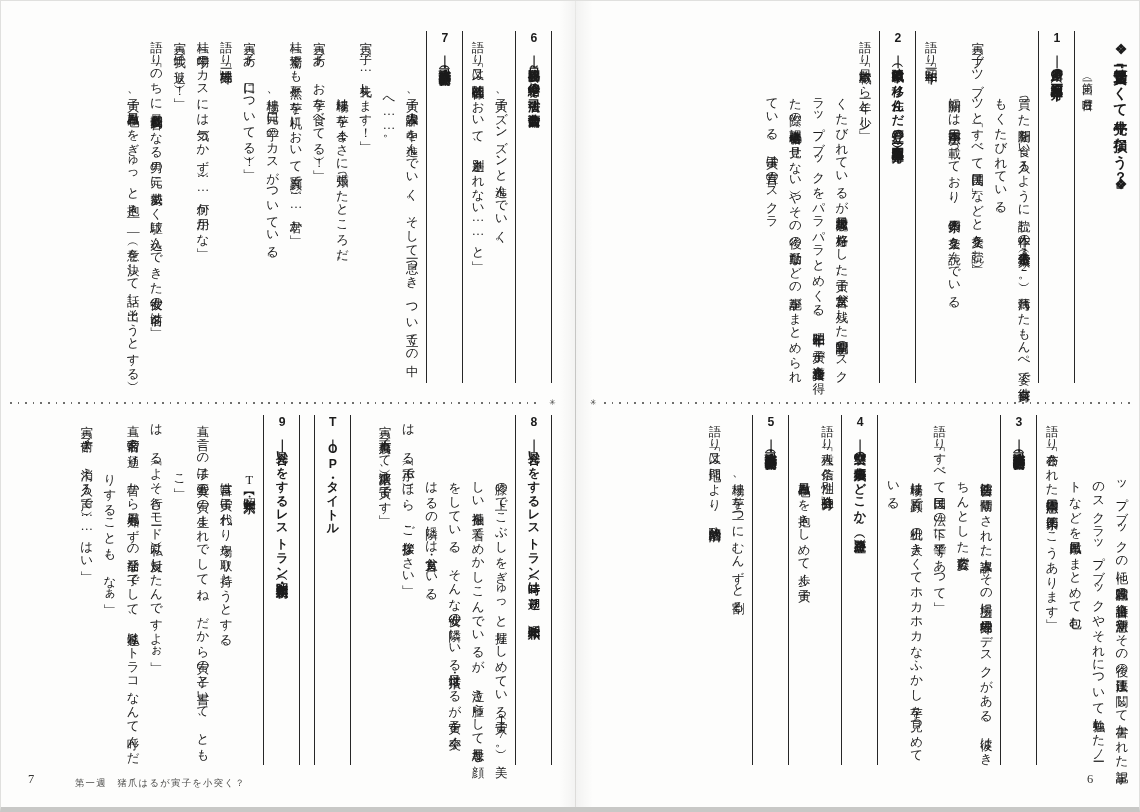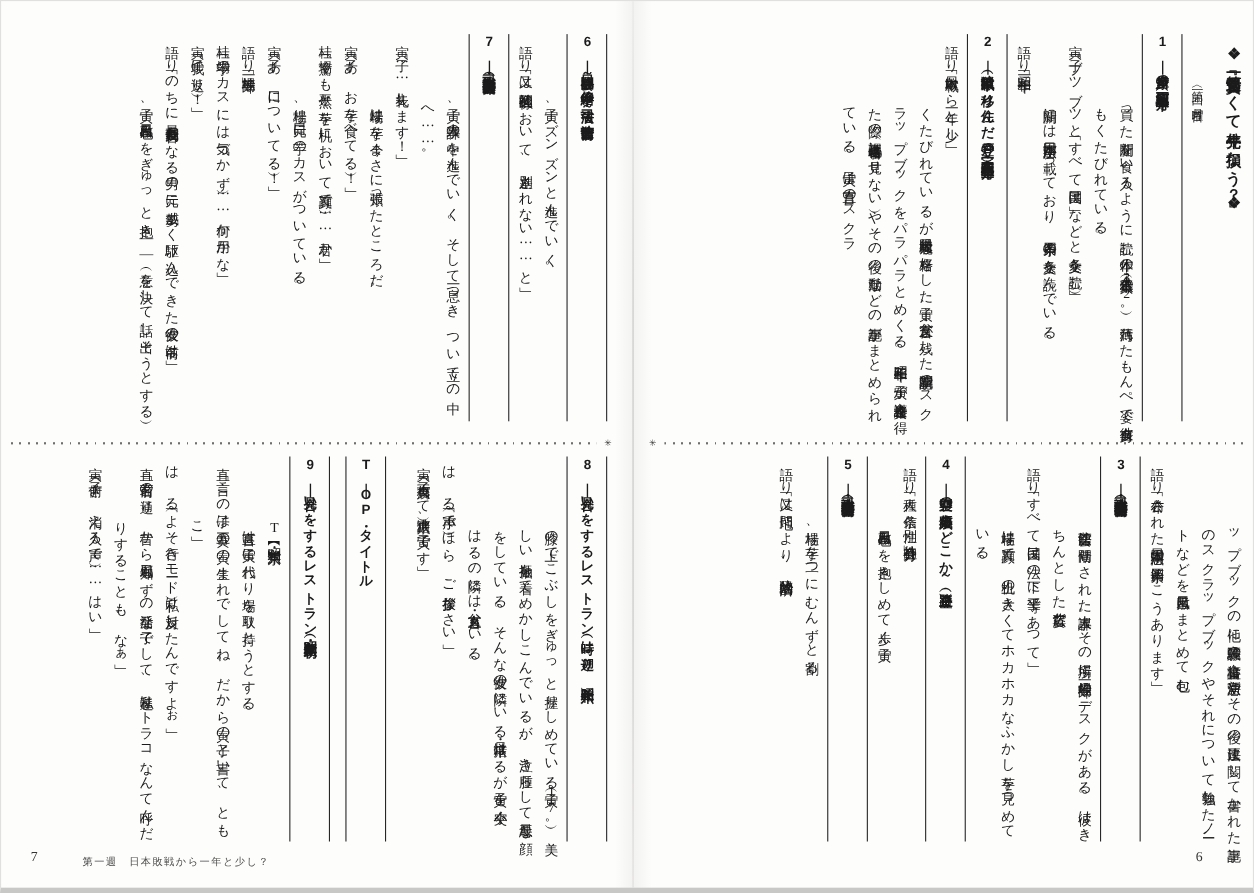--- a/index.html
+++ b/index.html
@@ -136,15 +136,15 @@
         <div class="line-h line-th">T｜OP・タイトル</div>
         <div class="line-h">9｜見合いをするレストラン（昭和六年・初夏）</div>
         <div class="line-a">T【昭和六年・東京】</div>
         <div class="line-a">直言は寅子に代わり場を取り持とうとする。</div>
         <div class="line-d">直　言「この子は五黄の寅の生まれでしてね。だから寅の子と書いて、ともこ」</div>
         <div class="line-d">は　る「（よそ行きモード）私は反対したんですよぉ」</div>
         <div class="line-d">直　言「名前の通り、昔から風邪知らずの活発な子でして、私達はトラコなんて呼んだりすることも、なぁ」</div>
         <div class="line-d">寅　子「（俯き、消え入る声で）……はい」</div>
       </div>
     <div class="pagenum pagenum-left">7</div>
-    <div class="running-title">第一週　日本敗戦から一年と少し？</div>
+    <div class="running-title">第一週　猪爪はるが寅子を小突く？</div>
   </div>
 </div>
 
 </body></html>

